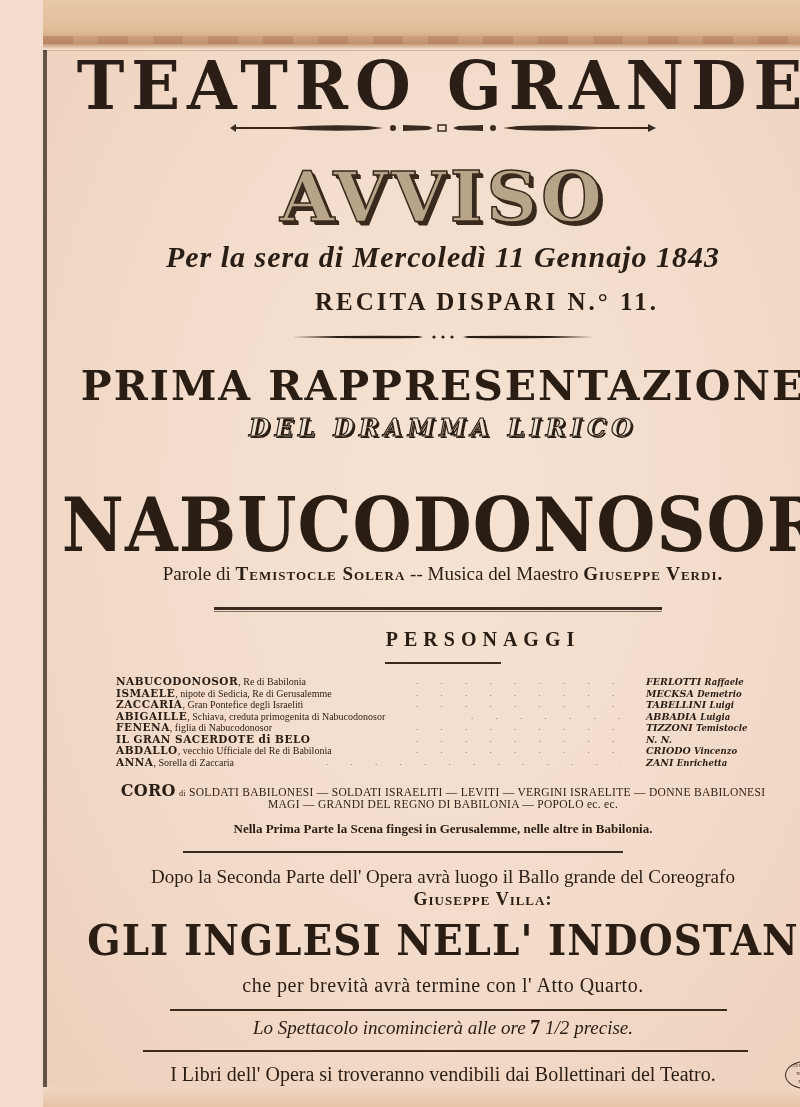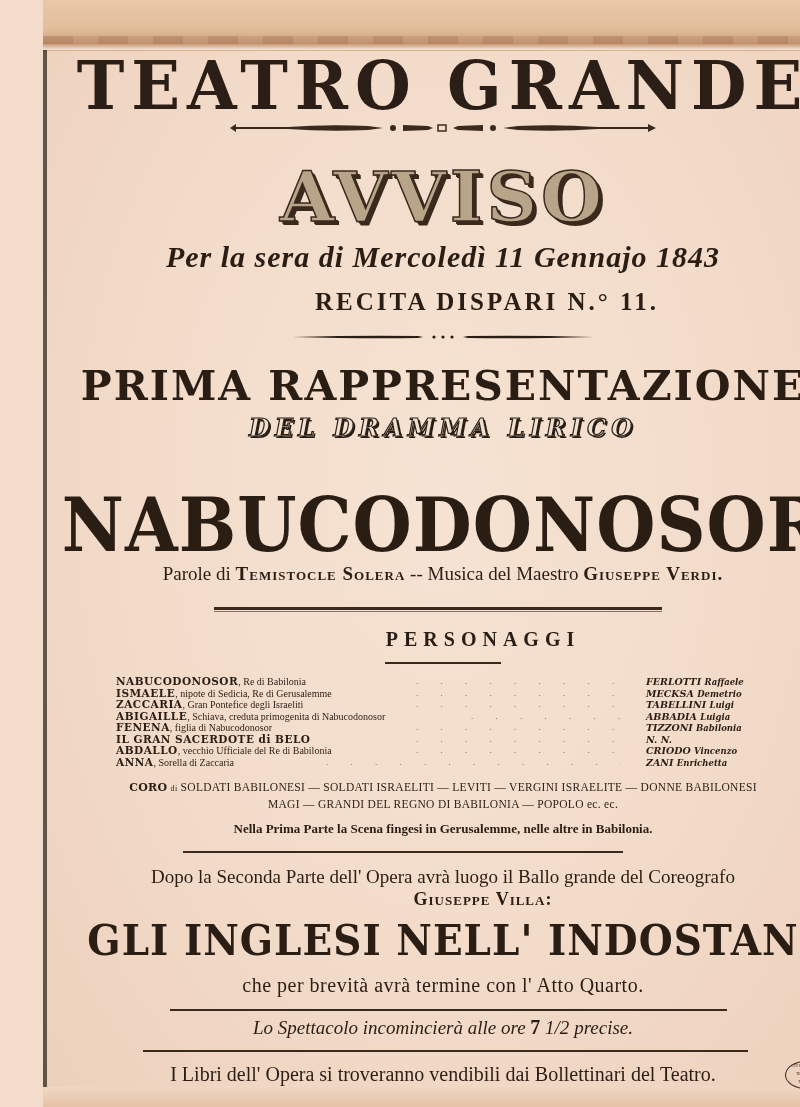--- a/index.html
+++ b/index.html
@@ -100,21 +100,21 @@
   }
   .cast-singer {
     position: absolute; left: 530px; top: 0;
     font-family: "DejaVu Serif", serif; font-style: italic; font-weight: bold; font-size: 9.5px;
   }
   .cast-singer .given { font-weight: bold; font-size: 8.5px; }
 
   .coro {
     top: 781px; font-family: "Liberation Serif", serif; font-size: 11.5px; letter-spacing: .3px;
   }
-  .coro .coro-label { font-family: "DejaVu Serif", serif; font-weight: bold; font-size: 11px; }
+  .coro .coro-label { font-family: "DejaVu Serif", serif; font-weight: bold; font-size: 16px; }
   .coro .di { font-size: 8px; }
   .coro2 { top: 798px; font-family: "Liberation Serif", serif; font-size: 11.5px; letter-spacing: .3px; }
   .scena { top: 821px; font-family: "Liberation Serif", serif; font-weight: bold; font-size: 13px; }
 
   .dopo { top: 866px; font-family: "Liberation Serif", serif; font-size: 19px; }
   .villa { top: 889px; font-family: Liberation Serif, serif; font-size: 18px; padding-left: 40px; }
   .inglesi {
     top: 917px; font-family: "DejaVu Serif", serif; font-weight: bold;
     font-size: 39px; letter-spacing: 1px; transform: scaleY(1.1);
   }
@@ -203,21 +203,21 @@
       <span class="cast-singer"><span>TABELLINI</span> <span class="given">Luigi</span></span>
     </div>
     <div class="cast-row">
       <span class="cast-role">ABIGAILLE</span><span class="cast-desc">, Schiava, creduta primogenita di Nabucodonosor</span>
       <span class="cast-dots" style="left:355px; width:150px;">. . . . . . .</span>
       <span class="cast-singer"><span>ABBADIA</span> <span class="given">Luigia</span></span>
     </div>
     <div class="cast-row">
       <span class="cast-role">FENENA</span><span class="cast-desc">, figlia di Nabucodonosor</span>
       <span class="cast-dots">. . . . . . . . . .</span>
-      <span class="cast-singer"><span>TIZZONI</span> <span class="given">Babilonia</span></span>
+      <span class="cast-singer"><span>TIZZONI</span> <span class="given">Temistocle</span></span>
     </div>
     <div class="cast-row">
       <span class="cast-role">IL GRAN SACERDOTE di BELO</span><span class="cast-desc"></span>
       <span class="cast-dots">. . . . . . . . . .</span>
       <span class="cast-singer"><span>N. N.</span> <span class="given"></span></span>
     </div>
     <div class="cast-row">
       <span class="cast-role">ABDALLO</span><span class="cast-desc">, vecchio Ufficiale del Re di Babilonia</span>
       <span class="cast-dots">. . . . . . . . . .</span>
       <span class="cast-singer"><span>CRIODO</span> <span class="given">Vincenzo</span></span>

